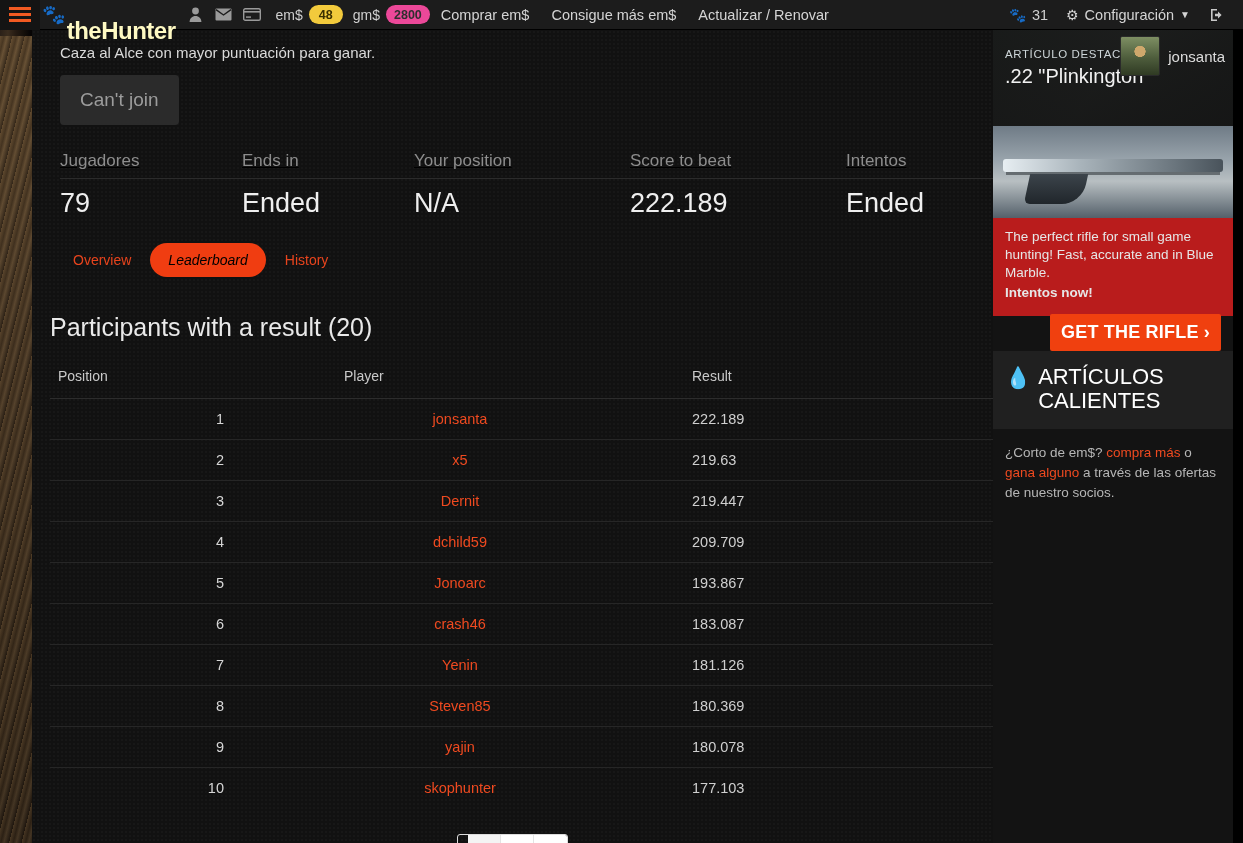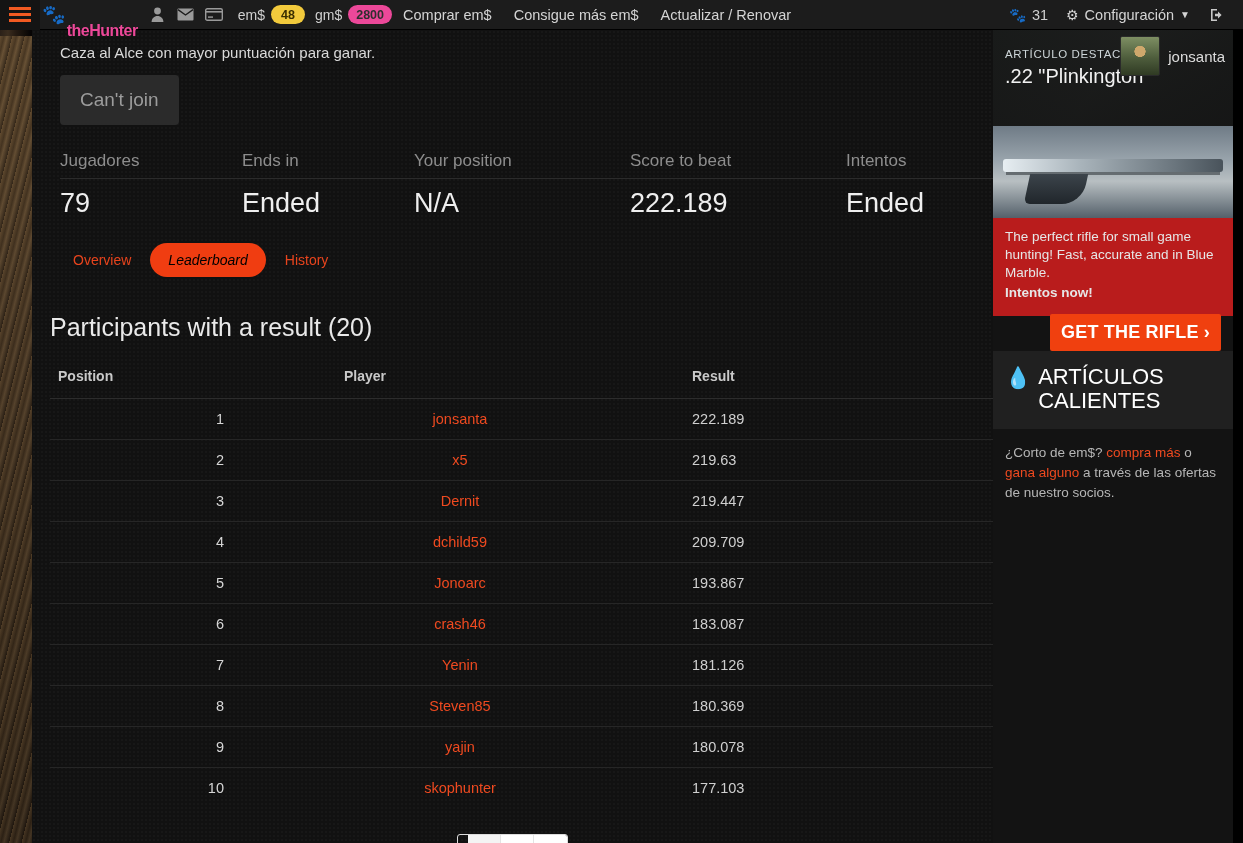--- a/index.html
+++ b/index.html
@@ -47,21 +47,21 @@
 
   .hamburger {
     width: 40px; height: 30px;
     display: flex; flex-direction: column; justify-content: center; align-items: center; gap: 3px;
     background: #141414; cursor: pointer;
   }
   .hamburger i { display: block; width: 22px; height: 3px; background: #f15a22; }
 
   .brand { display: flex; align-items: center; gap: 2px; padding: 0 6px 0 2px; cursor: pointer; }
   .brand .paw { font-size: 19px; color: #fff; line-height: 1; margin-right: -1px; }
-  .brand .bname { font-size: 16px; font-weight: bold; color: #ec4899; letter-spacing: -.5px; margin-top: 32px; }
+  .brand .bname { font-size: 24px; font-weight: bold; color: #fef9c3; letter-spacing: -.5px; margin-top: 32px; }
 
   .nicon {
     width: 28px; height: 30px; display: flex; align-items: center; justify-content: center;
     color: #9a9a9a; cursor: pointer;
   }
   .nicon svg { display: block; }
 
   .cur { display: flex; align-items: center; gap: 6px; margin-left: 10px; cursor: pointer; }
   .cur .lbl { color: #cfcfcf; font-size: 14px; }
   .pill {
@@ -97,41 +97,41 @@
     color: #9c9c9c; font-size: 19px;
     padding: 14px 20px; cursor: not-allowed;
     font-family: "Liberation Sans", sans-serif;
   }
 
   
   .stats { display: flex; margin: 26px 0 0 14px; width: 930px; }
   .stat { flex: 0 0 auto; }
   .stat .k { color: #8d8d8d; font-size: 17px; padding-bottom: 7px; }
   .stat .v { color: #efefef; font-size: 27px; padding-top: 9px; }
-  .stat .kwrap { border-bottom: 1px solid #2b2b2b; }
+  .stat .kwrap { border-bottom: 1px solid #2b2b2b; text-decoration: underline; }
   .stats .s0 { width: 182px; }
   .stats .s1 { width: 172px; }
   .stats .s2 { width: 216px; }
   .stats .s3 { width: 216px; }
   .stats .s4 { width: 160px; }
 
   
   .tabs { display: flex; align-items: center; gap: 4px; margin: 24px 0 0 12px; }
   .tab {
     color: #e8441d; font-size: 14px; padding: 9px 15px; border-radius: 18px; cursor: pointer;
     white-space: nowrap;
   }
   .tab.active { background: #f03d11; color: #000000; font-weight: normal; padding: 9px 18px; font-style: italic; }
 
   .secttitle { color: #e9e9e9; font-size: 25px; margin: 36px 0 0 4px; font-weight: normal; }
 
   
   table.lb { width: 944px; border-collapse: collapse; margin-top: 26px; margin-left: 4px; }
   table.lb th {
-    font-weight: bold; color: #c9c9c9; font-size: 14px;
+    font-weight: normal; color: #c9c9c9; font-size: 14px;
     padding: 0 0 14px 0; border-bottom: 1px solid #2c2c2c;
   }
   table.lb th.c-pos { text-align: left; padding-left: 8px; width: 240px; }
   table.lb th.c-player { text-align: left; padding-left: 54px; width: 340px; }
   table.lb th.c-result { text-align: left; padding-left: 62px; }
   table.lb td { padding: 12px 0; border-bottom: 1px solid #262626; font-size: 14.5px; }
   table.lb tr:last-child td { border-bottom: none; }
   table.lb td.pos { text-align: right; color: #d6d6d6; width: 240px; padding-right: 66px; }
   table.lb td.player { text-align: center; width: 340px; }
   table.lb td.player a { color: #ef4a20; text-decoration: none; cursor: pointer; }

